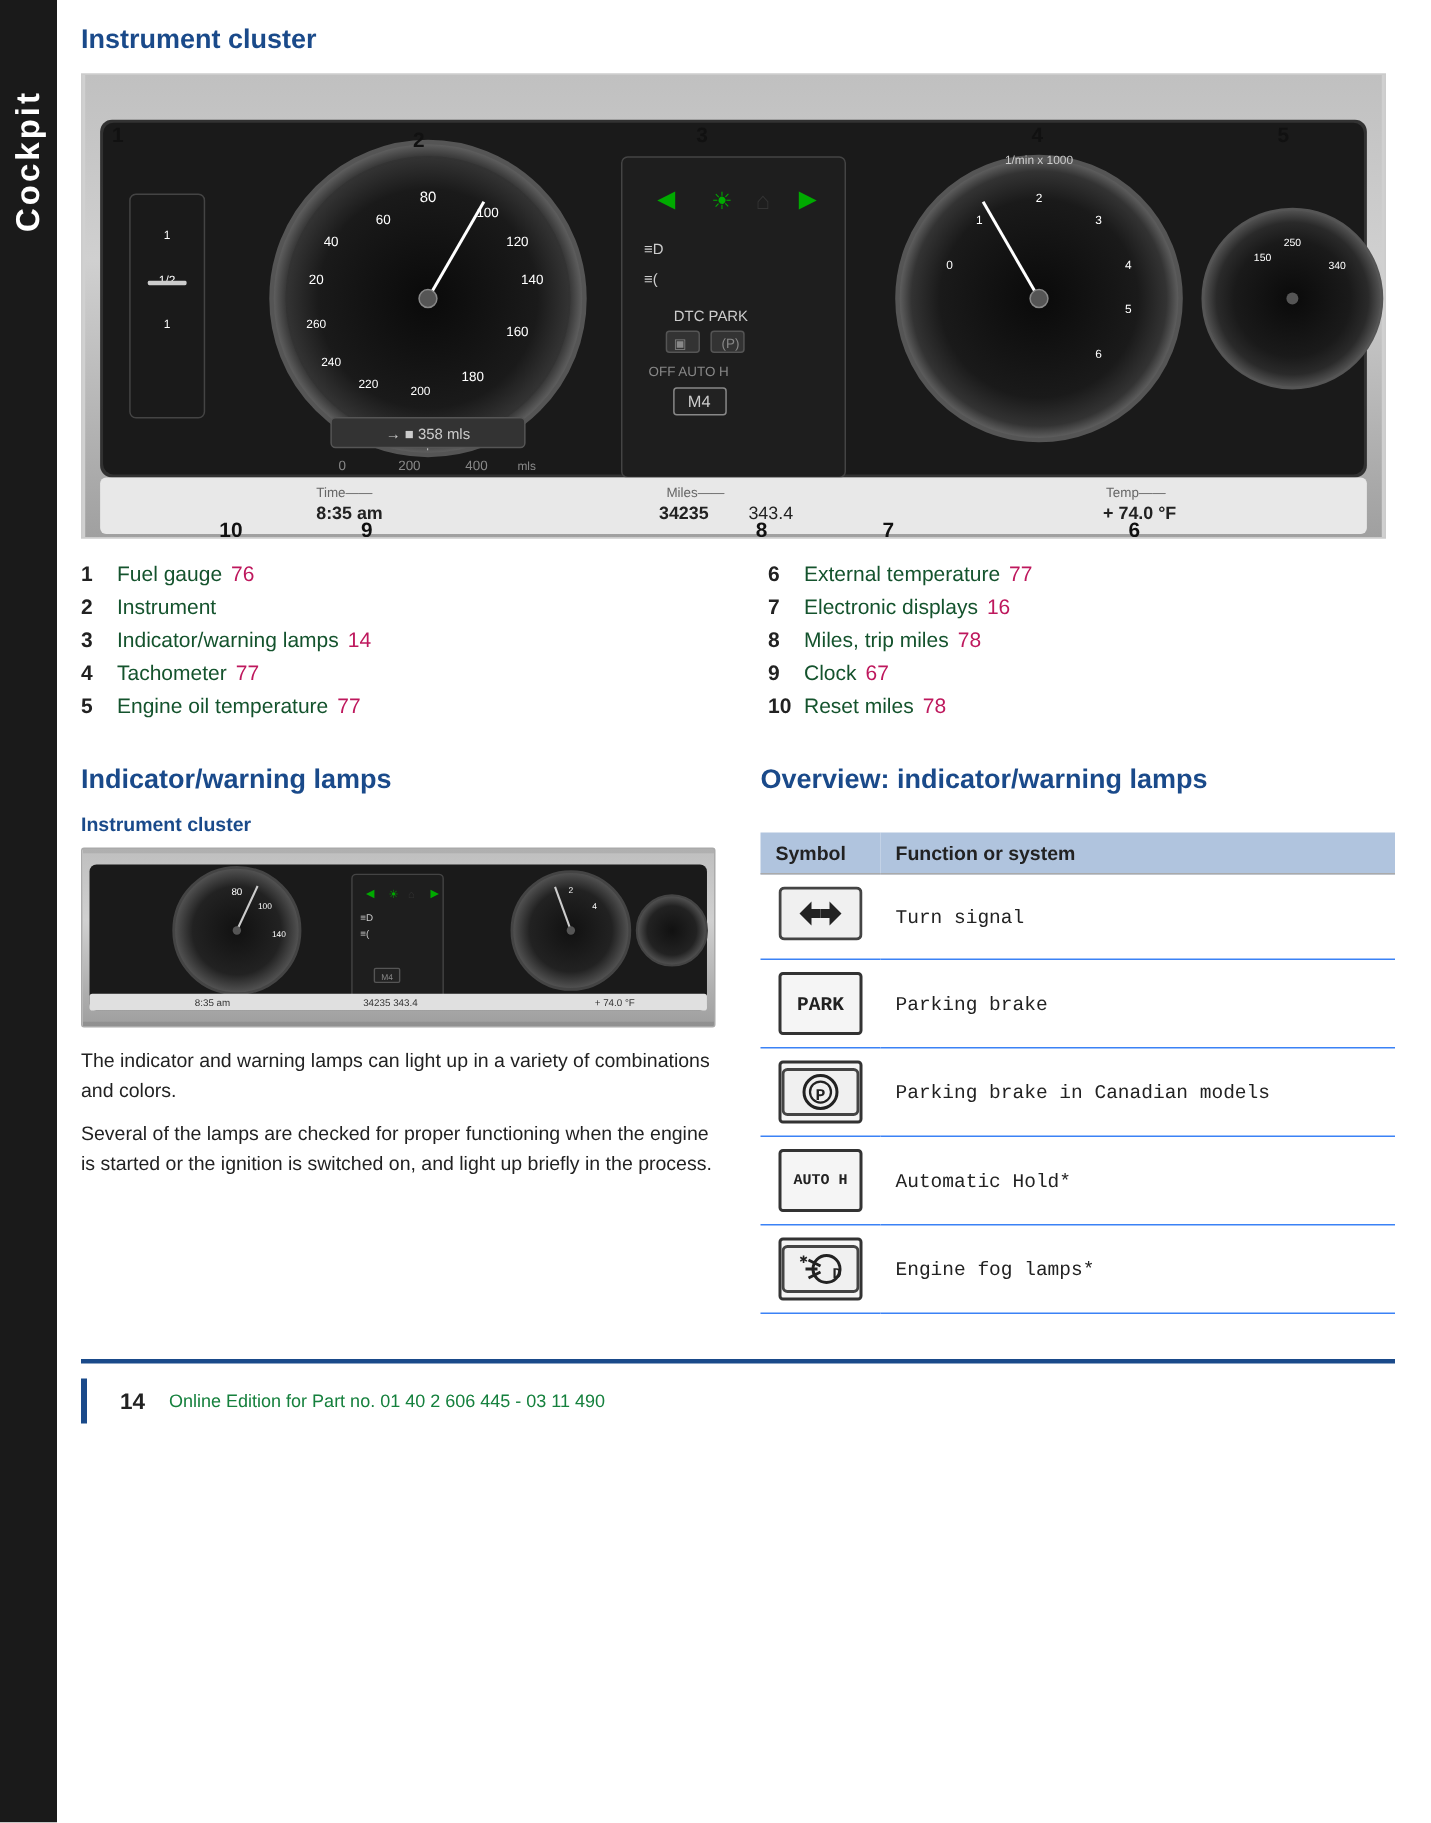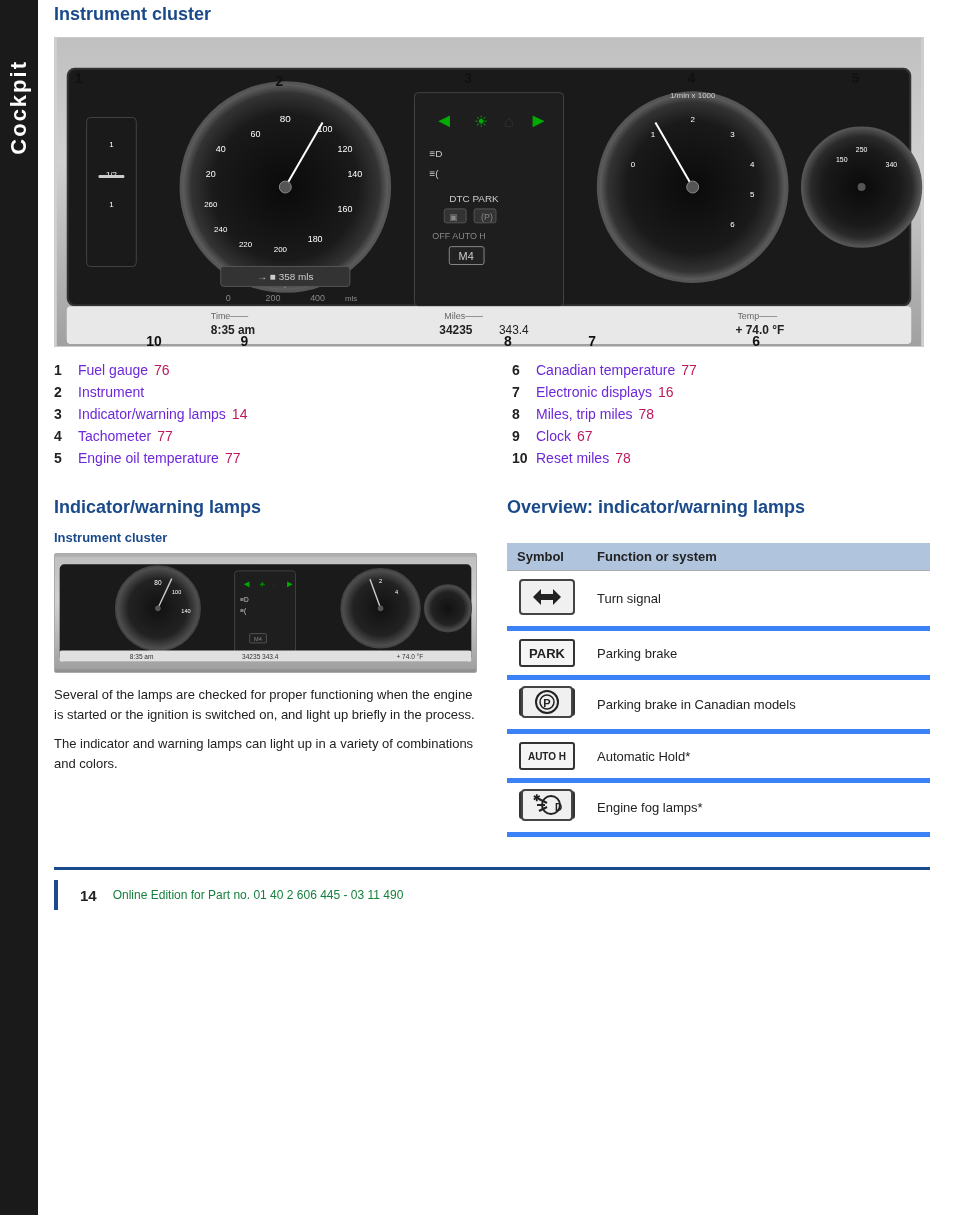--- a/index.html
+++ b/index.html
@@ -33,21 +33,21 @@
       font-size: 22px;
       font-weight: bold;
       writing-mode: vertical-rl;
       transform: rotate(180deg);
       letter-spacing: 2px;
     }
 
     
     .main-content {
       flex: 1;
-      padding: 4px 24px 20px 16px;
+      padding: 16px 24px 20px 16px;
     }
 
     
     .section-title {
       font-size: 18px;
       font-weight: bold;
       color: #1a4a8a;
       margin-bottom: 12px;
       border-bottom: none;
     }
@@ -78,21 +78,21 @@
       padding: 3px 0;
       font-size: 14px;
     }
 
     .item-number {
       font-weight: bold;
       min-width: 18px;
     }
 
     .item-label {
-      color: #6d28d9;
+      color: #14532d;
     }
 
     .item-link {
       color: #be185d;
       text-decoration: none;
     }
 
     
     .lower-section {
       display: grid;
@@ -146,38 +146,39 @@
       text-align: left;
       padding: 6px 10px;
       font-weight: bold;
       font-size: 13px;
       border-bottom: 1px solid #aaa;
     }
 
     .overview-table td {
       padding: 8px 10px;
       vertical-align: middle;
-      border-bottom: 5px solid #3b82f6;
+      border-bottom: 1px solid #3b82f6;
+      font-family: Liberation Mono, monospace;
     }
 
     .overview-table .symbol-cell {
       width: 80px;
       text-align: center;
     }
 
     .symbol-box {
       display: inline-flex;
       align-items: center;
       justify-content: center;
       border: 2px solid #333;
       background: #f5f5f5;
       font-size: 18px;
       font-weight: bold;
       width: 56px;
-      height: 28px;
+      height: 42px;
       border-radius: 3px;
     }
 
     .symbol-arrow {
       display: inline-flex;
       align-items: center;
       justify-content: center;
       font-size: 22px;
       color: #222;
       width: 56px;
@@ -385,21 +386,21 @@
         <div class="item-entry">
           <span class="item-number">5</span>
           <span class="item-label">Engine oil temperature</span>
           <a class="item-link">77</a>
         </div>
       </div>
 
       <div>
         <div class="item-entry">
           <span class="item-number">6</span>
-          <span class="item-label">Canadian temperature</span>
+          <span class="item-label">External temperature</span>
           <a class="item-link">77</a>
         </div>
         <div class="item-entry">
           <span class="item-number">7</span>
           <span class="item-label">Electronic displays</span>
           <a class="item-link">16</a>
         </div>
         <div class="item-entry">
           <span class="item-number">8</span>
           <span class="item-label">Miles, trip miles</span>
@@ -461,22 +462,22 @@
 
             <circle cx="420" cy="55" r="25" fill="url(#mg)" stroke="#444" stroke-width="1.5"></circle>
 
             <rect x="5" y="100" width="440" height="12" rx="2" fill="#e0e0e0"></rect>
             <text x="80" y="109" fill="#333" font-size="7">8:35 am</text>
             <text x="200" y="109" fill="#333" font-size="7">34235   343.4</text>
             <text x="365" y="109" fill="#333" font-size="7">+ 74.0 °F</text>
           </svg>
         </div>
 
+        <p class="body-text">The indicator and warning lamps can light up in a variety of combinations and colors.</p>
         <p class="body-text">Several of the lamps are checked for proper functioning when the engine is started or the ignition is switched on, and light up briefly in the process.</p>
-        <p class="body-text">The indicator and warning lamps can light up in a variety of combinations and colors.</p>
       </div>
 
       <div class="right-col">
         <h2 class="section-title">Overview: indicator/warning lamps</h2>
 
         <table class="overview-table">
           <thead>
             <tr>
               <th>Symbol</th>
               <th>Function or system</th>

